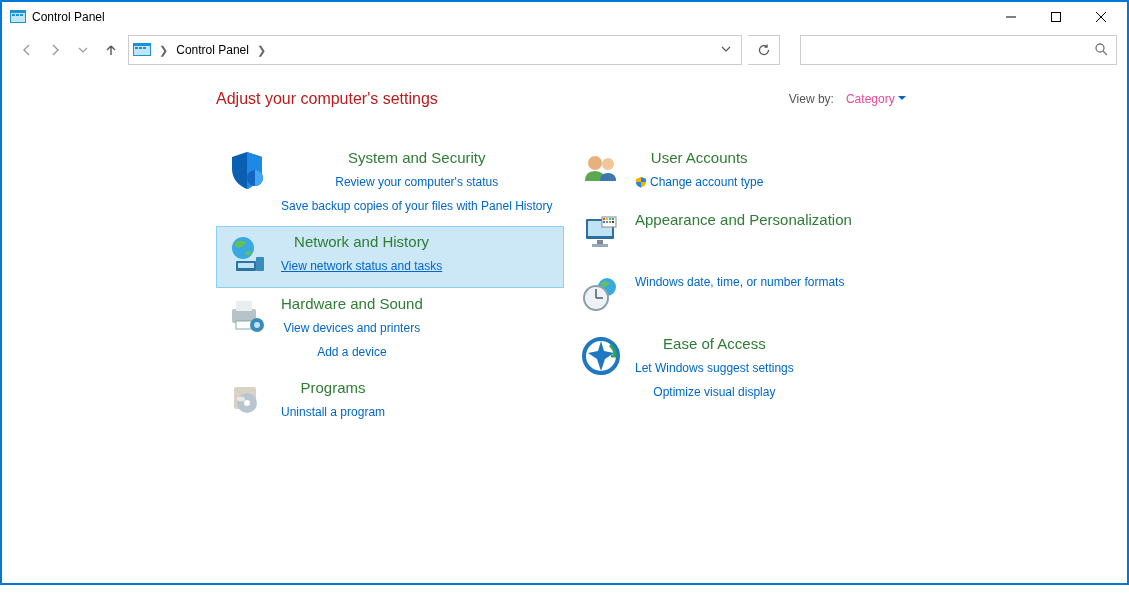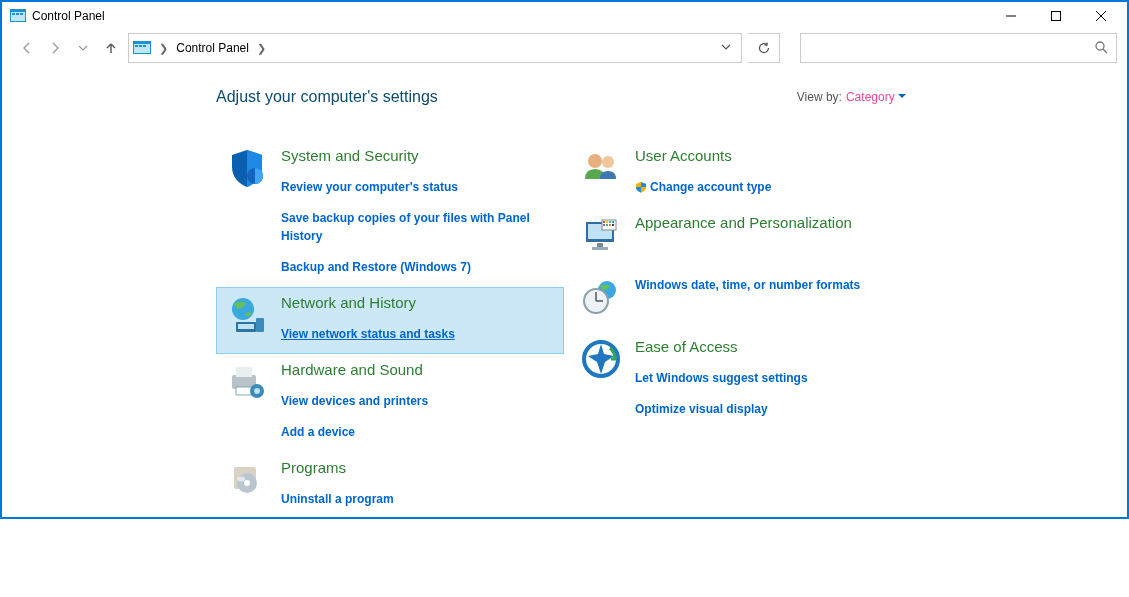--- a/index.html
+++ b/index.html
@@ -1,17 +1,17 @@
 <!DOCTYPE html>
 <html><head>
 <meta charset="utf-8">
 <style>
   * { box-sizing: border-box; margin: 0; padding: 0; }
   body { font-family: "Segoe UI", Tahoma, sans-serif; font-size: 12px; background: #fff; }
-  .window { width: 1129px; height: 519px; border: 2px solid #0078d7; background: #fff; display: flex; flex-direction: column; }
+  .window { width: 1129px; height: 585px; border: 2px solid #0078d7; background: #fff; display: flex; flex-direction: column; }
   .titlebar { height: 30px; display: flex; align-items: center; padding: 0 4px; }
   .titlebar .app-icon { width: 16px; height: 16px; margin: 0 6px 0 4px; display: inline-flex; }
   .titlebar .title { font-size: 12px; color: #000; }
   .titlebar .spacer { flex: 1; }
   .winbtn { width: 45px; height: 28px; display: flex; align-items: center; justify-content: center; color: #000; }
   .winbtn svg { width: 10px; height: 10px; }
   .navbar { height: 40px; display: flex; align-items: center; padding: 4px 10px 8px 14px; gap: 6px; }
   .navarrow { width: 22px; height: 22px; display: flex; align-items: center; justify-content: center; color: #999; }
   .navarrow.enabled { color: #555; }
   .addressbox { flex: 0 0 614px; height: 30px; border: 1px solid #ccc; display: flex; align-items: center; padding: 0 4px; gap: 6px; }
@@ -19,31 +19,31 @@
   .addressbox .sep { color: #666; font-size: 11px; padding: 0 2px; }
   .addressbox .crumb { font-size: 12px; color: #000; }
   .addressbox .spacer { flex: 1; }
   .addressbox .dd { color: #555; padding: 0 6px; }
   .refreshbox { width: 32px; height: 30px; border: 1px solid #ccc; border-left: none; display: flex; align-items: center; justify-content: center; color: #555; }
   .searchbox { flex: 1; height: 30px; border: 1px solid #ccc; margin-left: 14px; display: flex; align-items: center; padding: 0 8px; }
   .searchbox .spacer { flex: 1; }
   .searchbox .mag { color: #777; }
   .content { flex: 1; padding: 18px 14px 10px 214px; }
   .heading-row { display: flex; align-items: center; width: 690px; }
-  .heading { color: #0c4a6e; font-size: 16px; font-weight: 400; }
-  .viewby { margin-left: auto; font-size: 12px; color: #555; display: flex; align-items: center; gap: 4px; }
+  .heading { color: #b91c1c; font-size: 16px; font-weight: 400; }
+  .viewby { margin-left: auto; font-size: 12px; color: #555; display: flex; align-items: center; gap: 12px; }
   .viewby .mode { color: #ec4899; }
   .columns { display: flex; gap: 6px; margin-top: 34px; }
   .col { width: 348px; display: flex; flex-direction: column; }
   .cat { display: flex; padding: 6px 6px 10px 6px; border: 1px solid transparent; }
   .cat.sel { background: #cce8f7; border: 1px solid #8cd1f0; }
   .cat .icon { width: 48px; height: 44px; flex: 0 0 48px; display: flex; align-items: flex-start; justify-content: center; }
-  .cat .body { padding-left: 10px; display: flex; flex-direction: column; gap: 13px; }
+  .cat .body { padding-left: 10px; display: flex; flex-direction: column; gap: 6px; text-align: center; }
   .cat .title { color: #2e7d32; font-size: 15px; font-weight: 400; padding-bottom: 1px; }
-  .cat .link { color: #0066cc; font-size: 12px; line-height: 18px; font-weight: bold; }
+  .cat .link { color: #0066cc; font-size: 12px; line-height: 18px; }
   .cat.sel .link.hl { text-decoration: underline; }
   .shield-mini { display: inline-flex; vertical-align: -2px; margin-right: 3px; }
 </style>
 </head>
 <body>
 
 <div class="window">
 
   <div class="titlebar">
     <span class="app-icon">
@@ -152,21 +152,20 @@
                 <path d="M21 3 L36 8 V20 C36 30 29 37 21 40 C13 37 6 30 6 20 V8 Z" fill="#0b5fb0"></path>
                 <path d="M21 3 L36 8 V20 C36 30 29 37 21 40 V3 Z" fill="#1e88e5"></path>
                 <circle cx="29" cy="29" r="8" fill="#1565c0"></circle>
                 <path d="M29 21 A8 8 0 0 1 29 37 Z" fill="#42a5f5"></path>
               </svg>
           </div>
           <div class="body">
             <div class="title">System and Security</div>
             <a class="link">Review your computer's status</a>
             <a class="link">Save backup copies of your files with Panel History</a>
-            <a class="link">Backup and Restore (Windows 7)</a>
           </div>
         </div>
 
         <div class="cat sel">
           <div class="icon">
             <svg width="42" height="42" viewBox="0 0 42 42">
                 <circle cx="17" cy="15" r="11" fill="#3aa9e0"></circle>
                 <path d="M8 10 Q14 6 20 9 Q18 14 12 15 Q9 13 8 10 Z" fill="#66c05a"></path>
                 <path d="M20 19 Q24 17 26 20 Q23 23 19 22 Z" fill="#66c05a"></path>
                 <rect x="10" y="28" width="20" height="10" rx="1" fill="#2b73a0"></rect>

